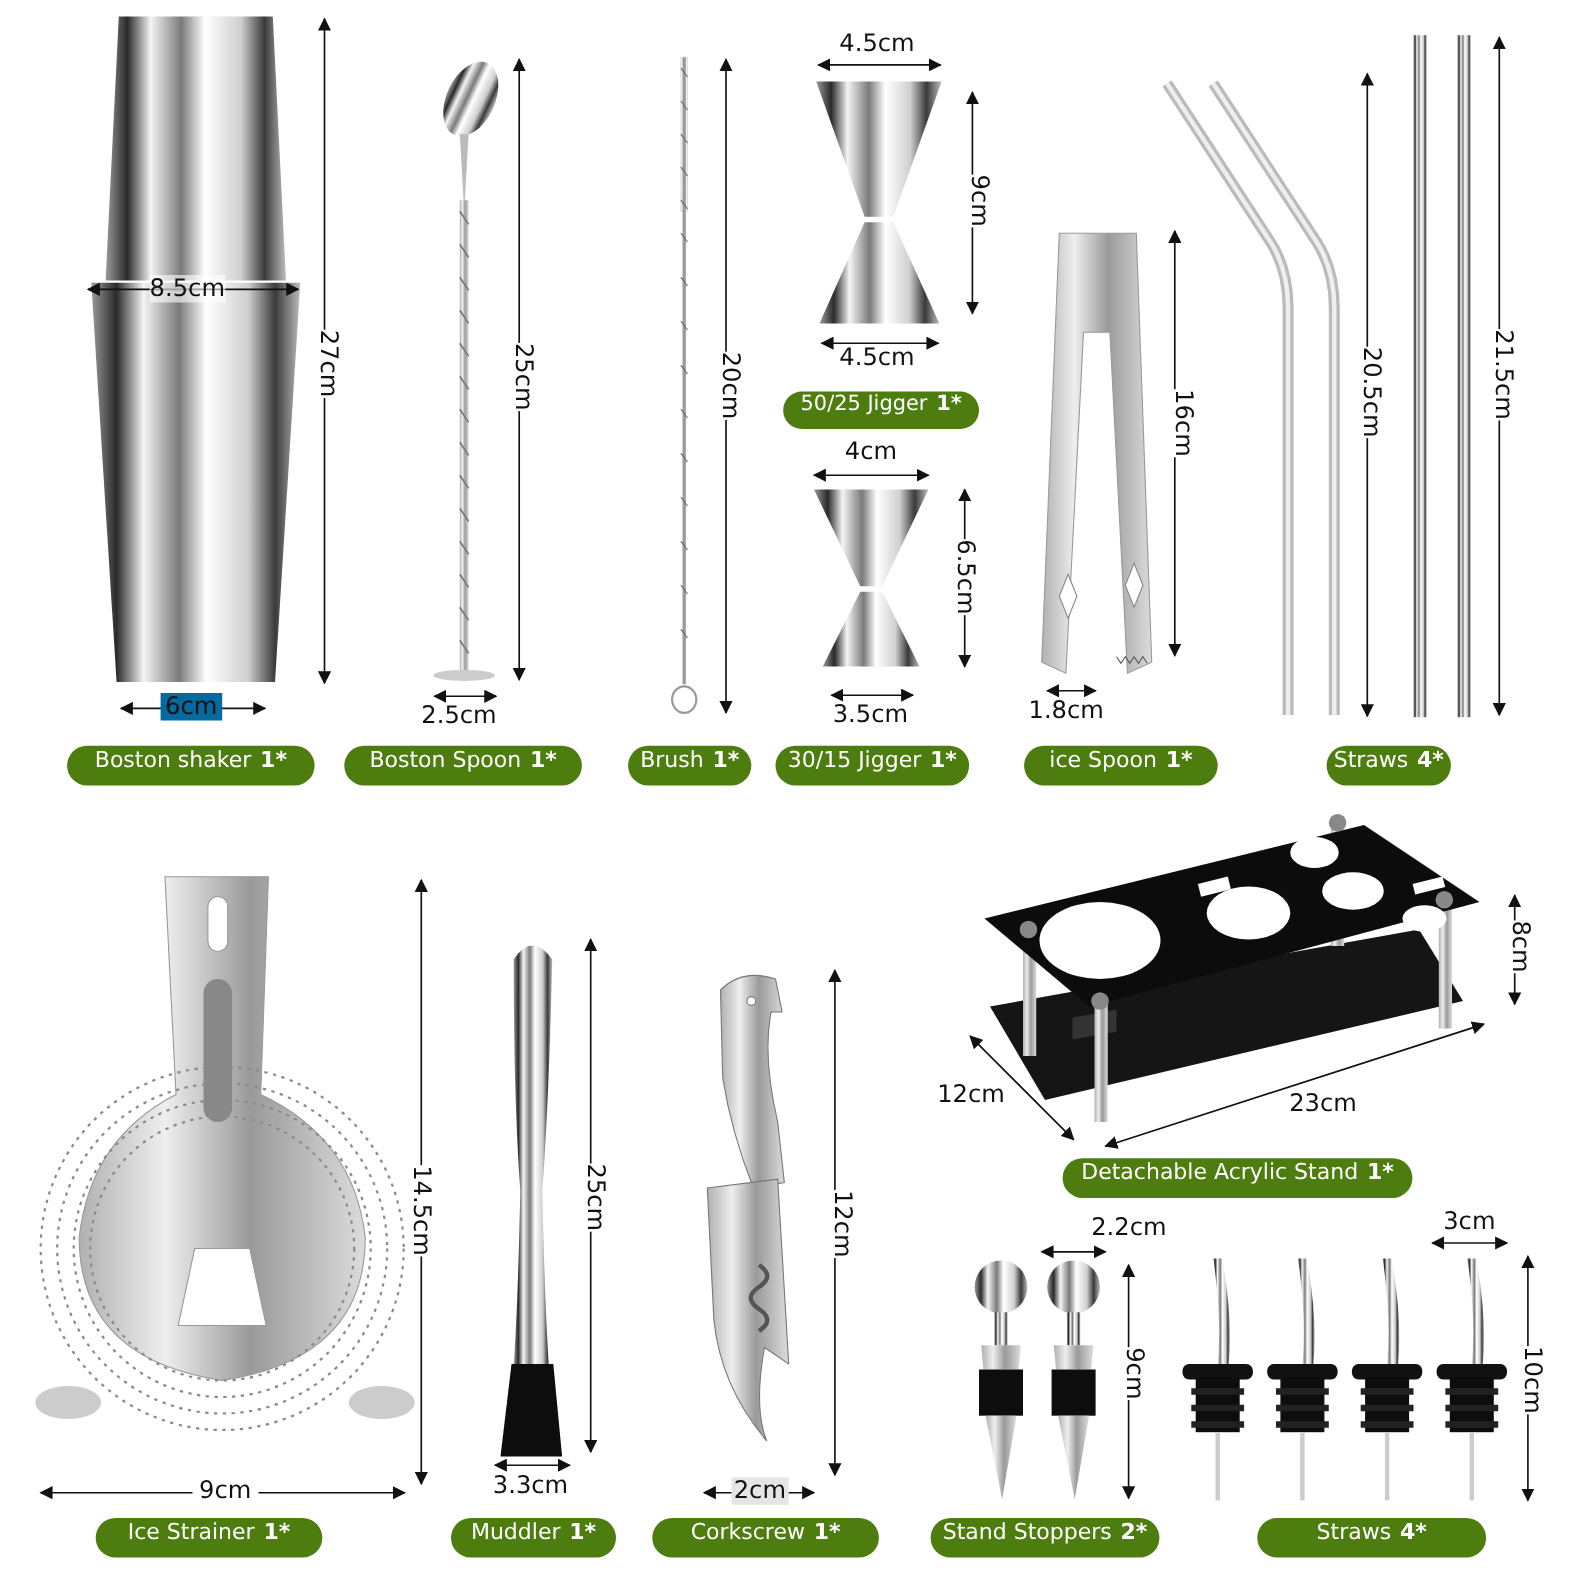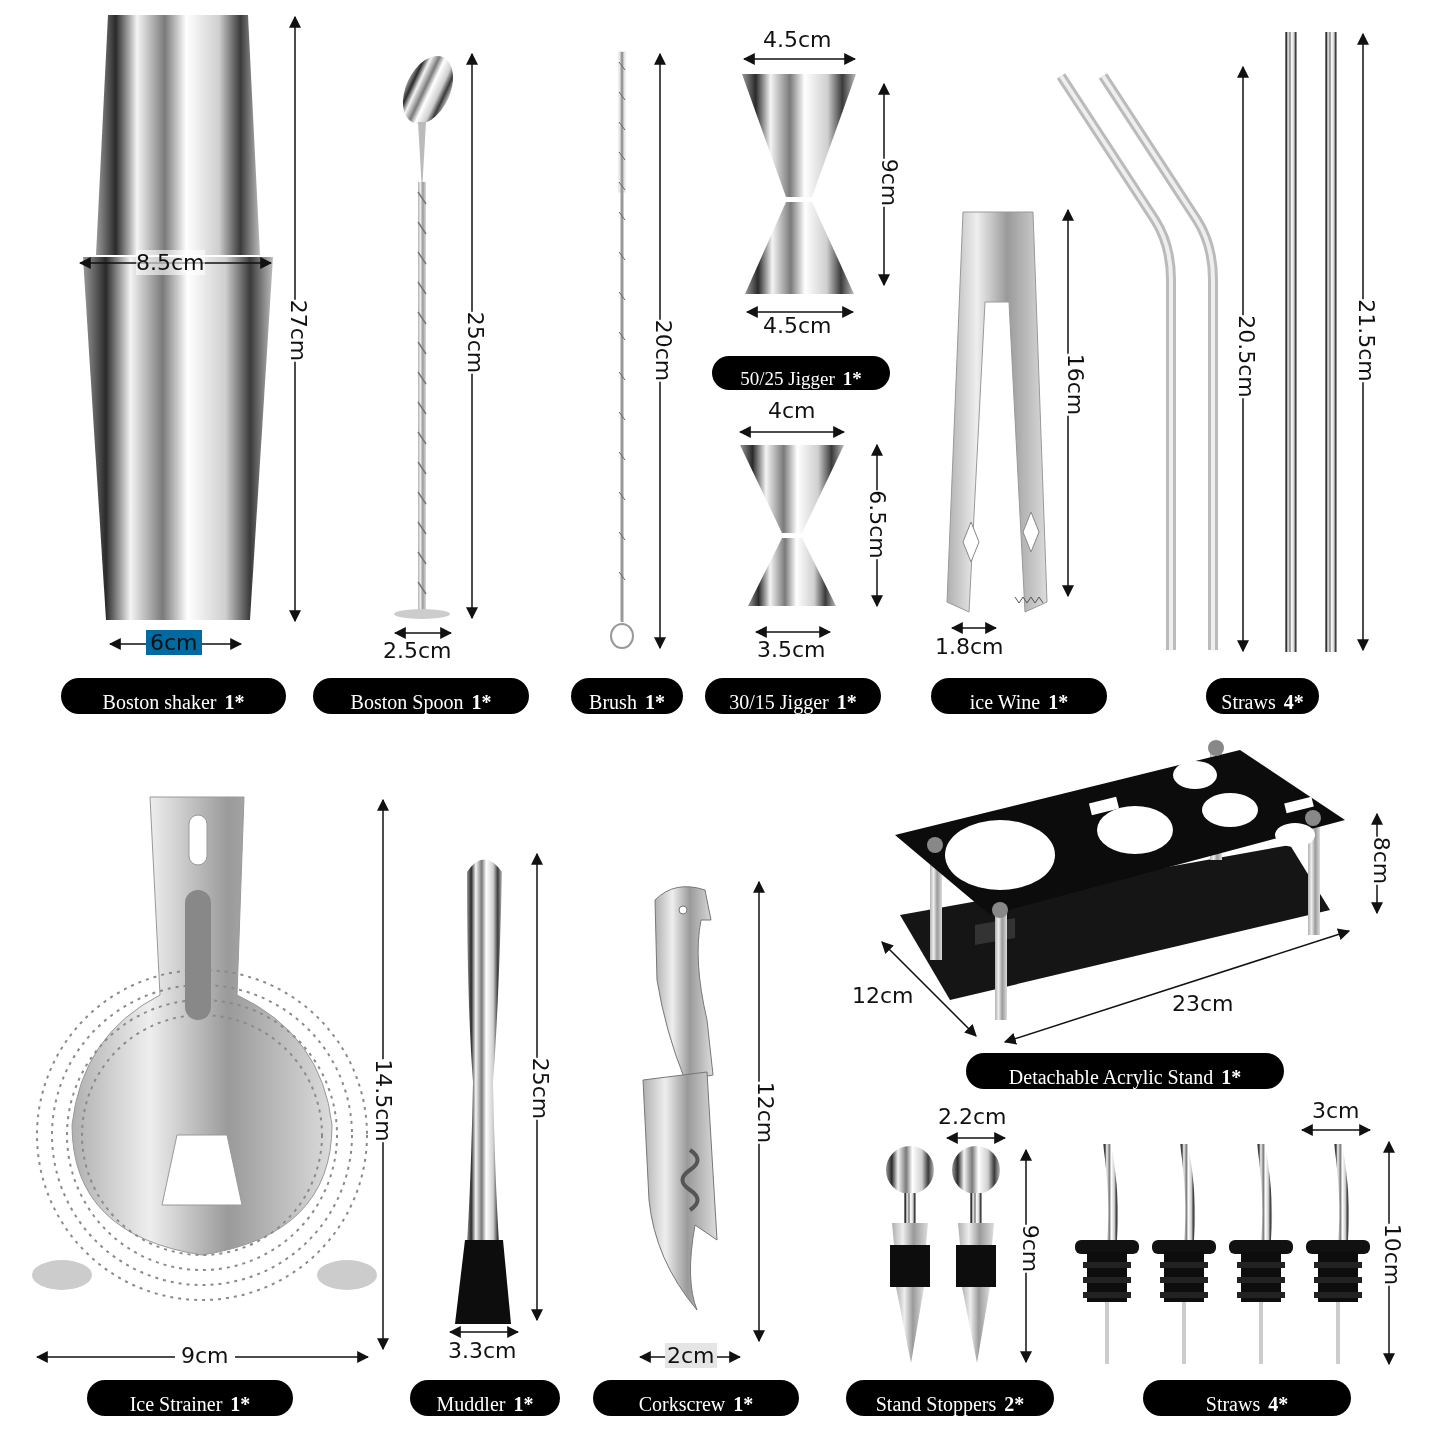--- a/index.html
+++ b/index.html
@@ -1,21 +1,21 @@
 <!DOCTYPE html>
 <html><head>
 <meta charset="utf-8">
 <style>
   * { box-sizing: border-box; margin: 0; padding: 0; }
   html, body { width: 1445px; height: 1445px; background: #ffffff; overflow: hidden; }
   body { position: relative; font-family: "DejaVu Sans", "Liberation Sans", sans-serif; color: #111; }
   .label-pill {
-    position: absolute; height: 36px; border-radius: 18px; background: #000000; color: #fff;
-    display: flex; align-items: flex-end; justify-content: center; gap: 8px;
-    font-size: 20px; white-space: nowrap; padding: 0 14px; font-family: Liberation Serif, serif;
+    position: absolute; height: 36px; border-radius: 18px; background: #4d7c0f; color: #fff;
+    display: flex; align-items: flex-start; justify-content: center; gap: 8px;
+    font-size: 20px; white-space: nowrap; padding: 0 14px;
   }
   .label-pill .qty { font-weight: bold; }
   .dim { position: absolute; font-size: 22px; color: #111; white-space: nowrap; }
   .dim.v { transform-origin: center; transform: rotate(90deg); }
   svg { position: absolute; overflow: visible; }
 </style>
 </head>
 <body>
 
 <svg width="0" height="0">
@@ -158,21 +158,21 @@
   </svg>
   <svg style="left:1063px;top:208px" width="10" height="390">
     <line x1="5" y1="2" x2="5" y2="388" stroke="#111" stroke-width="1.5" marker-start="url(#arr)" marker-end="url(#arr)"></line>
   </svg>
   <div class="dim v" style="left:1045px;top:372px;background:#fff">16cm</div>
   <svg style="left:950px;top:623px" width="48" height="10">
     <line x1="2" y1="5" x2="46" y2="5" stroke="#111" stroke-width="1.5" marker-start="url(#arr)" marker-end="url(#arr)"></line>
   </svg>
   <div class="dim" style="left:935px;top:634px">1.8cm</div>
   <div class="label-pill" style="left:931px;top:678px;width:176px">
-    <span>ice Wine</span>
+    <span>ice Spoon</span>
     <span class="qty">1*</span>
   </div>
 </div>
 
 <div>
   <svg style="left:1055px;top:70px" width="170" height="582">
     <path d="M6,6 L100,150 Q116,175 116,210 L116,580" fill="none" stroke="#bbb" stroke-width="10"></path>
     <path d="M6,6 L100,150 Q116,175 116,210 L116,580" fill="none" stroke="#eee" stroke-width="4"></path>
     <path d="M48,6 L142,150 Q158,175 158,210 L158,580" fill="none" stroke="#bbb" stroke-width="10"></path>
     <path d="M48,6 L142,150 Q158,175 158,210 L158,580" fill="none" stroke="#eee" stroke-width="4"></path>
@@ -301,21 +301,21 @@
     <line x1="2" y1="114" x2="346" y2="3" stroke="#111" stroke-width="1.5" marker-start="url(#arr)" marker-end="url(#arr)"></line>
   </svg>
   <div class="dim" style="left:1172px;top:991px">23cm</div>
   <div class="label-pill" style="left:966px;top:1053px;width:318px">
     <span>Detachable Acrylic Stand</span>
     <span class="qty">1*</span>
   </div>
 </div>
 
 <div>
-  <div class="dim" style="left:938px;top:1104px">2.2cm</div>
+  <div class="dim" style="left:992px;top:1104px">2.2cm</div>
   <svg style="left:945px;top:1133px" width="62" height="10">
     <line x1="2" y1="5" x2="60" y2="5" stroke="#111" stroke-width="1.5" marker-start="url(#arr)" marker-end="url(#arr)"></line>
   </svg>
   <svg style="left:882px;top:1145px" width="130" height="225">
     <g>
       <circle cx="28" cy="25" r="24" fill="url(#metal)"></circle>
       <rect x="22" y="48" width="12" height="30" fill="url(#metal)"></rect>
       <path d="M10,78 L46,78 L44,100 L12,100 Z" fill="url(#metalSoft)"></path>
       <rect x="8" y="100" width="40" height="42" fill="#0d0d0d"></rect>
       <path d="M14,142 L42,142 L29,218 Z" fill="url(#metalSoft)"></path>

